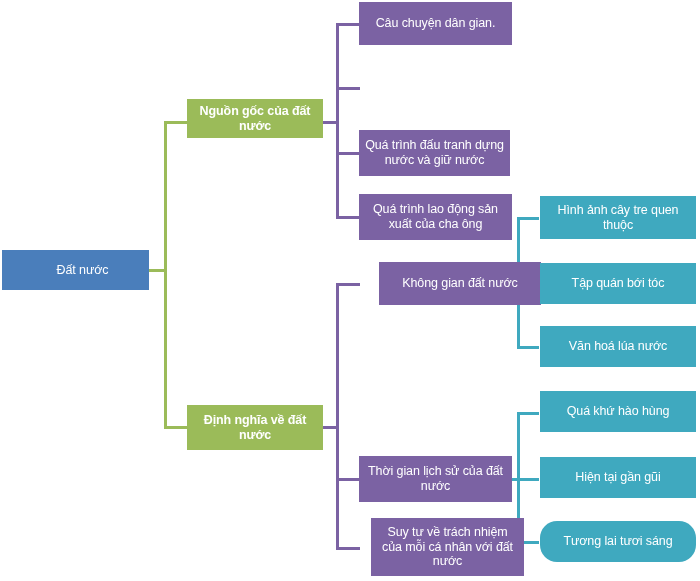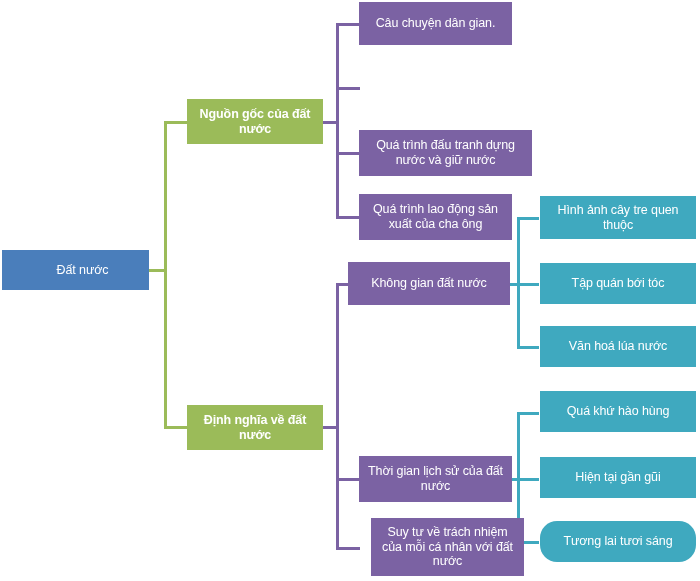--- a/index.html
+++ b/index.html
@@ -90,32 +90,32 @@
   <div class="conn conn-teal" style="left:517px; top:346px; width:22px; height:3px;"></div>
 
   <div class="conn conn-teal" style="left:503px; top:478px; width:17px; height:3px;"></div>
   <div class="conn conn-teal" style="left:517px; top:412px; width:3px; height:131px;"></div>
   <div class="conn conn-teal" style="left:517px; top:412px; width:22px; height:3px;"></div>
   <div class="conn conn-teal" style="left:517px; top:478px; width:22px; height:3px;"></div>
   <div class="conn conn-teal" style="left:517px; top:541px; width:22px; height:3px;"></div>
 
   <div class="node node-root" style="left:2px; top:250px; width:147px; height:40px;">Đất nước</div>
 
-  <div class="node node-l1" style="left:187px; top:99px; width:136px; height:45px;">Nguồn gốc của đất nước</div>
+  <div class="node node-l1" style="left:187px; top:99px; width:136px; height:39px;">Nguồn gốc của đất nước</div>
 
   <div class="node node-l2" style="left:359px; top:2px; width:153px; height:43px;">Câu chuyện dân gian.</div>
 
   <div class="node node-l1" style="left:187px; top:405px; width:136px; height:45px;">Định nghĩa về đất nước</div>
 
 
-  <div class="node node-l2" style="left:359px; top:130px; width:173px; height:46px;">Quá trình đấu tranh dựng nước và giữ nước</div>
+  <div class="node node-l2" style="left:359px; top:130px; width:151px; height:46px;">Quá trình đấu tranh dựng nước và giữ nước</div>
 
   <div class="node node-l2" style="left:359px; top:194px; width:153px; height:46px;">Quá trình lao động sản xuất của cha ông</div>
 
-  <div class="node node-l2" style="left:348px; top:262px; width:162px; height:43px;">Không gian đất nước</div>
+  <div class="node node-l2" style="left:379px; top:262px; width:162px; height:43px;">Không gian đất nước</div>
 
   <div class="node node-l2" style="left:359px; top:456px; width:153px; height:46px;">Thời gian lịch sử của đất nước</div>
 
   <div class="node node-l2" style="left:359px; top:518px; width:153px; height:58px;margin-left:12px;">Suy tư về trách nhiệm của mỗi cá nhân với đất nước</div>
 
   <div class="node node-l3" style="left:540px; top:196px; width:156px; height:43px;">Hình ảnh cây tre quen thuộc</div>
 
   <div class="node node-l3" style="left:540px; top:263px; width:156px; height:41px;">Tập quán bới tóc</div>
 
   <div class="node node-l3" style="left:540px; top:326px; width:156px; height:41px;">Văn hoá lúa nước</div>

